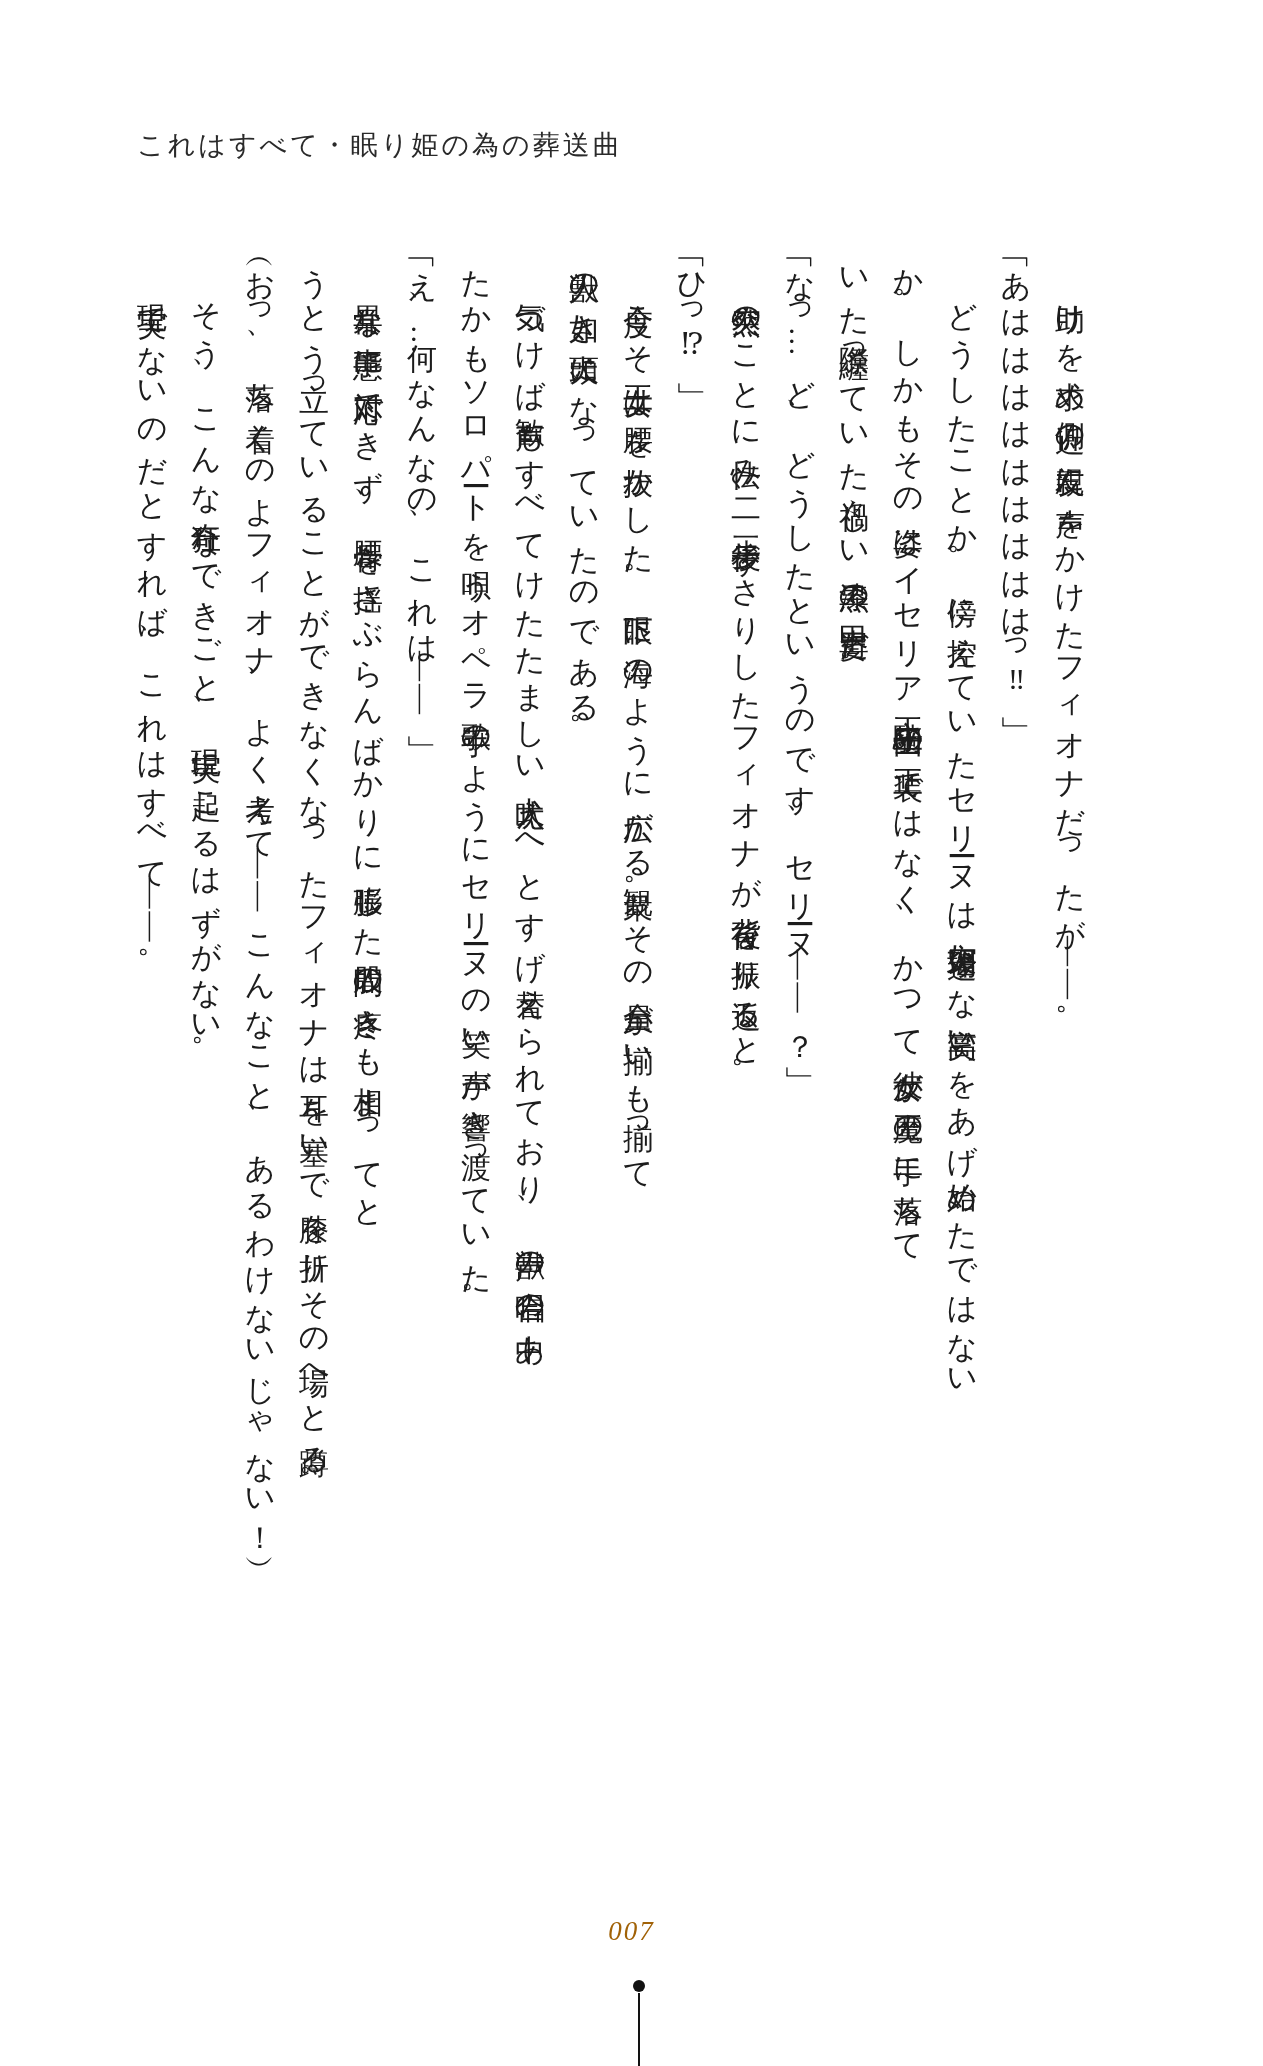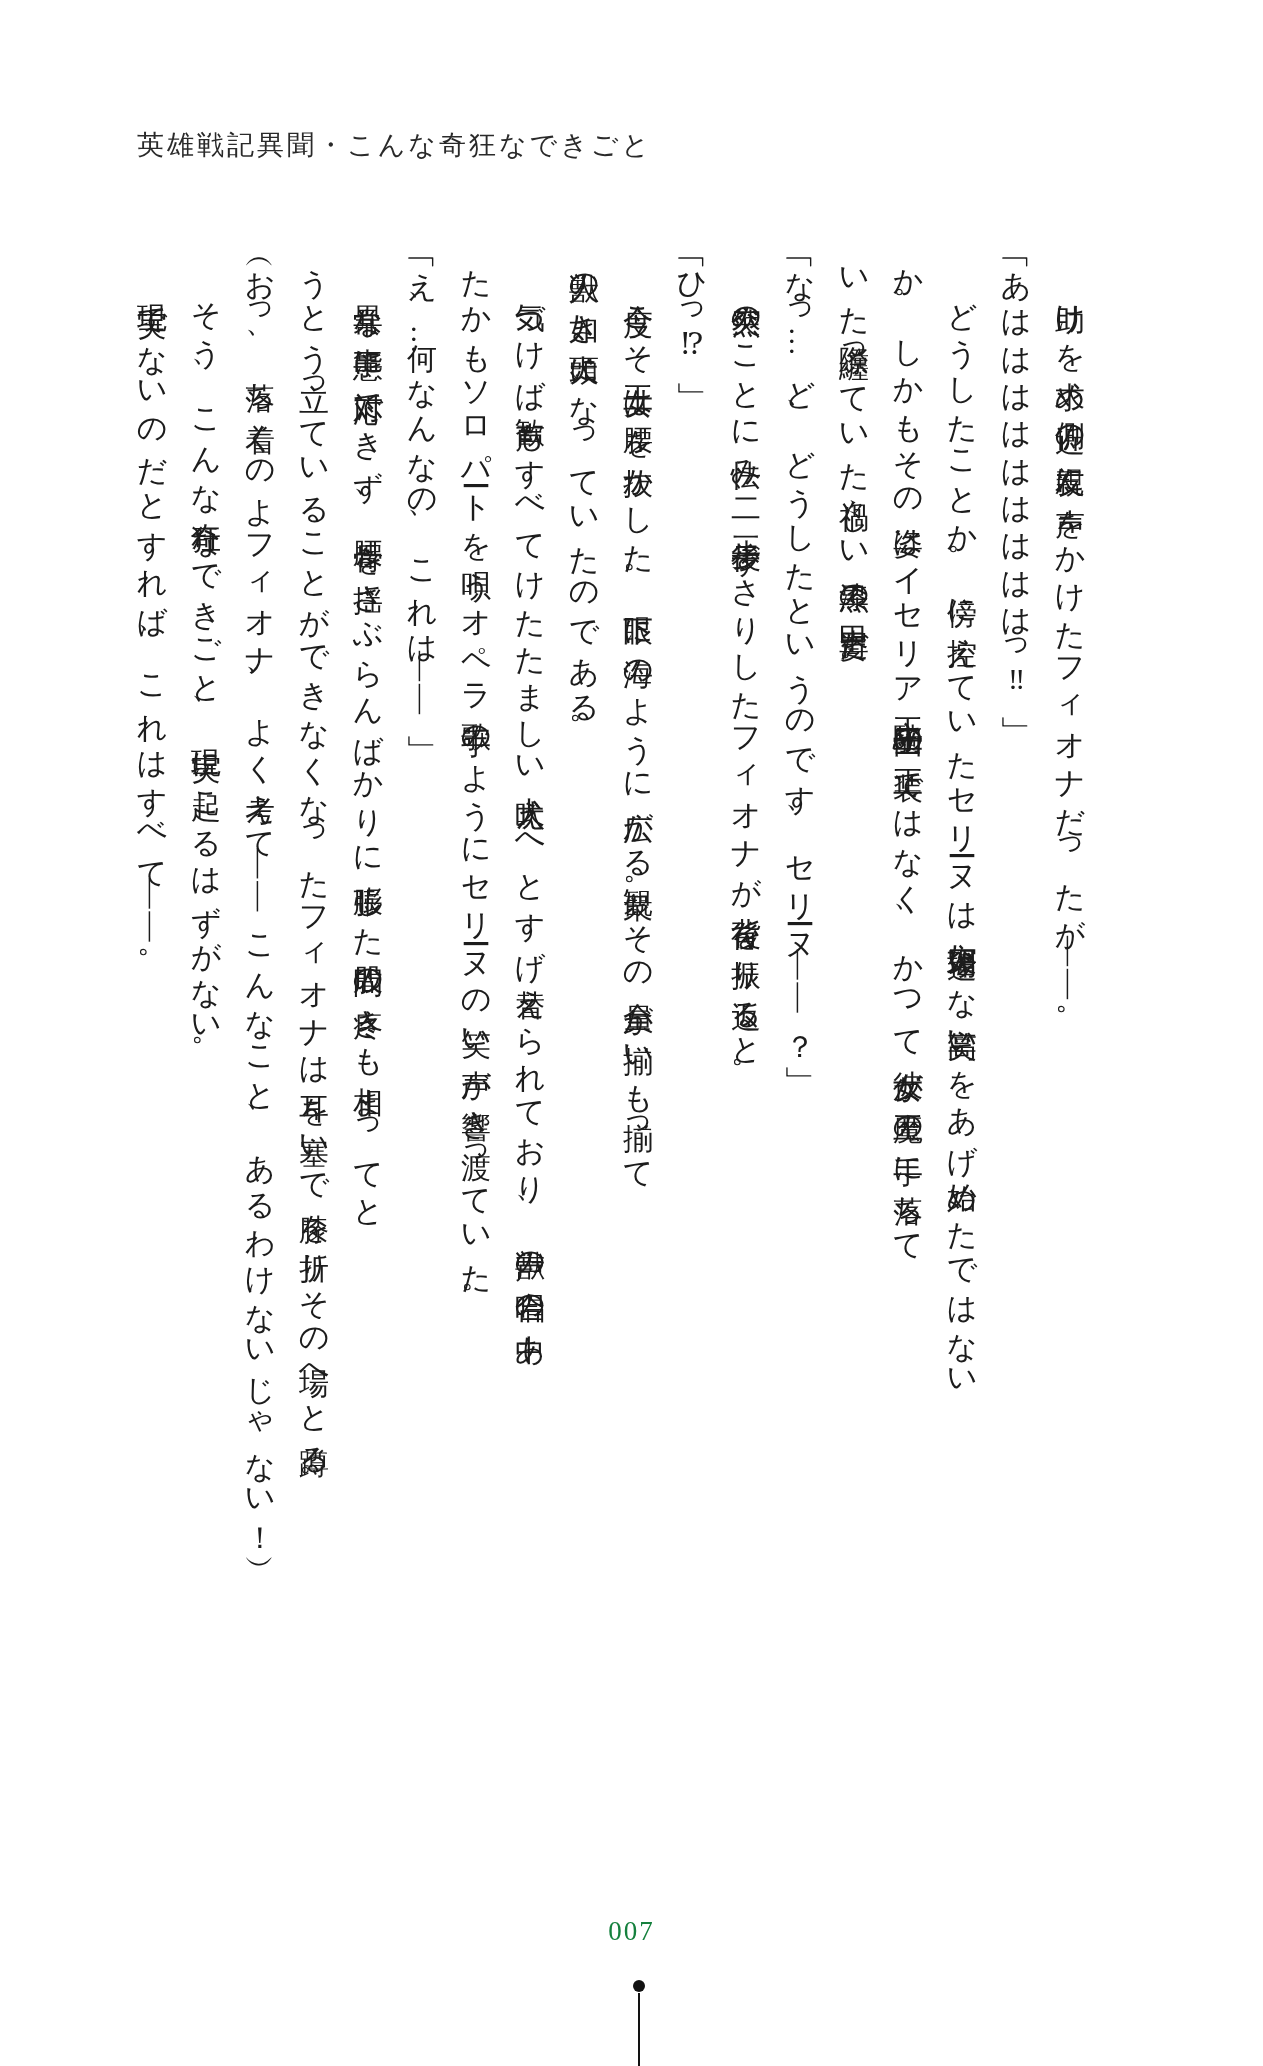--- a/index.html
+++ b/index.html
@@ -41,21 +41,22 @@
     text-indent: 33px;        
   }
   .page-number {
     position: absolute;
     top: 1916px;
     left: 0;
     width: 100%;
     text-align: center;
     font-size: 27px;
     letter-spacing: 2px;
-    color: #15803d;
+    color: #a16207;
+    font-style: italic;
   }
   .mark-dot {
     position: absolute;
     top: 1980px;
     left: 633px;
     width: 12px;
     height: 12px;
     border-radius: 50%;
     background: #121212;
   }
@@ -64,21 +65,21 @@
     top: 1993px;
     left: 638px;
     width: 2px;
     height: 73px;
     background: #121212;
   }
 </style>
 </head>
 <body>
 
-<div class="running-header">英雄戦記異聞・こんな奇狂なできごと</div>
+<div class="running-header">これはすべて・眠り姫の為の葬送曲</div>
 
 <div class="text-block" id="text-block">
     <p class="text-line indent">助けを求め側近の親友に声をかけたフィオナだったが――。</p>
     <p class="text-line">「あはははははははははっ‼」</p>
     <p class="text-line indent">どうしたことか。傍に控えていたセリーヌは突如場違いな高笑いをあげ始めたではない</p>
     <p class="text-line">か。しかもその姿はイセリア王立騎士団の正装ではなく、かつて彼女が魔王の手に落ちて</p>
     <p class="text-line">いた際纏っていた禍々しい漆黒の甲冑姿だ。</p>
     <p class="text-line">「なっ…ど、どうしたというのです、セリーヌ――？」</p>
     <p class="text-line indent">突然のことに怯み二、三歩後ずさりしたフィオナが背後を振り返ると。</p>
     <p class="text-line">「ひっ⁉」</p>

